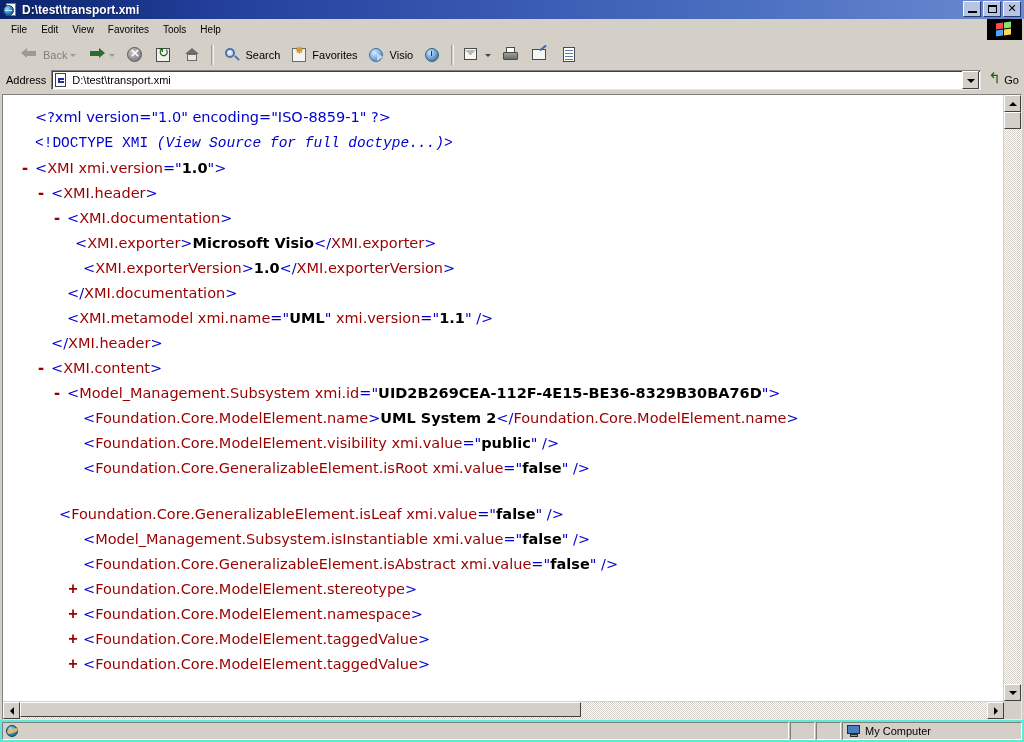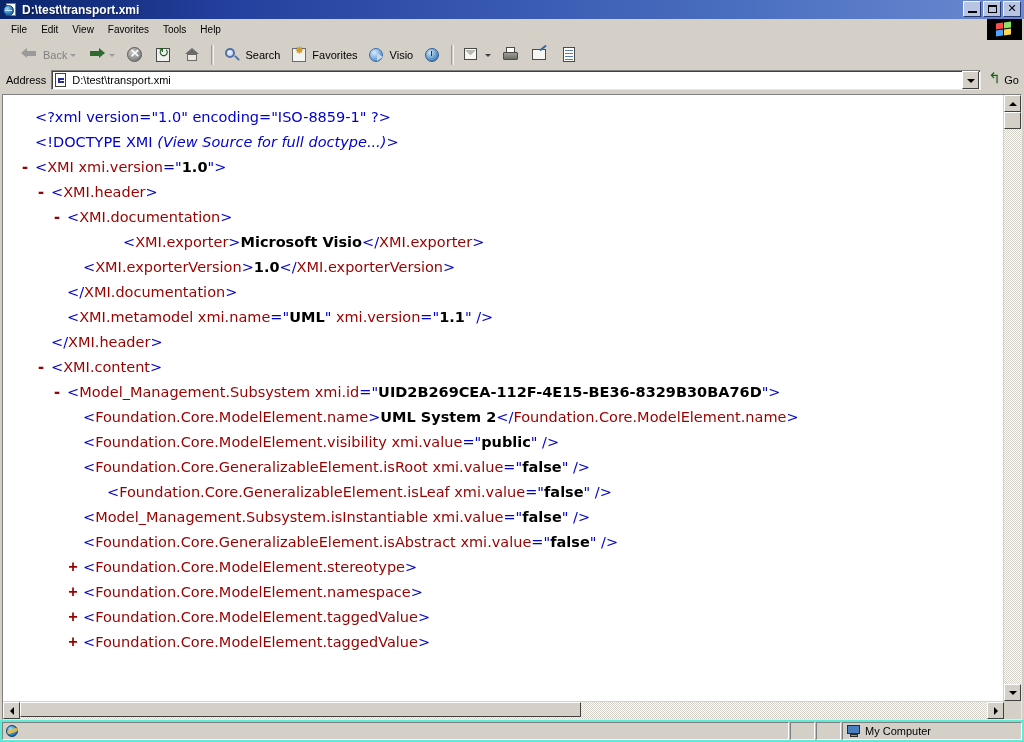--- a/index.html
+++ b/index.html
@@ -425,21 +425,21 @@
     font-size: 15px;
     width: 14px;
     text-align: center;
   }
   .punct  { color: #0000cd; }
   .tag    { color: #990000; }
   .attr   { color: #990000; }
   .aval   { color: #000000; font-weight: bold; }
   .txt    { color: #000000; font-weight: bold; }
   .pi     { color: #0000cd; }
-  .doct   { color: #0000cd; }
+  .doct   { color: #0000cd; font-family: Liberation Mono, monospace; }
 
   
   .vscroll {
     width: 17px;
     background: #d4d0c8;
     flex: 0 0 auto;
     display: flex;
     flex-direction: column;
     border-left: 1px solid #d4d0c8;
   }
@@ -674,31 +674,31 @@
   <div class="doc-outer">
     <div class="doc-frame">
       <div class="doc-row">
         <div class="doc-canvas">
           <div class="xml" id="xml-tree">
               <div class="xline" style="padding-left: 32px;"><span class="pi">&lt;?xml version="1.0" encoding="ISO-8859-1" ?&gt;</span></div>
               <div class="xline" style="padding-left: 32px;"><span class="doct">&lt;!DOCTYPE XMI </span><span class="doct" style="font-style: italic;">(View Source for full doctype...)</span><span class="doct">&gt;</span></div>
               <div class="xline" style="padding-left: 32px;"><span class="twisty" style="left: 15px;">-</span><span class="punct">&lt;</span><span class="tag">XMI</span><span class="attr"> xmi.version</span><span class="punct">="</span><span class="aval">1.0</span><span class="punct">"&gt;</span></div>
               <div class="xline" style="padding-left: 48px;"><span class="twisty" style="left: 31px;">-</span><span class="punct">&lt;</span><span class="tag">XMI.header</span><span class="punct">&gt;</span></div>
               <div class="xline" style="padding-left: 64px;"><span class="twisty" style="left: 47px;">-</span><span class="punct">&lt;</span><span class="tag">XMI.documentation</span><span class="punct">&gt;</span></div>
-              <div class="xline" style="padding-left: 120px;"><span class="punct">&lt;</span><span class="tag">XMI.exporter</span><span class="punct">&gt;</span><span class="txt">Microsoft Visio</span><span class="punct">&lt;/</span><span class="tag">XMI.exporter</span><span class="punct">&gt;</span></div>
+              <div class="xline" style="padding-left: 72px;"><span class="punct">&lt;</span><span class="tag">XMI.exporter</span><span class="punct">&gt;</span><span class="txt">Microsoft Visio</span><span class="punct">&lt;/</span><span class="tag">XMI.exporter</span><span class="punct">&gt;</span></div>
               <div class="xline" style="padding-left: 80px;"><span class="punct">&lt;</span><span class="tag">XMI.exporterVersion</span><span class="punct">&gt;</span><span class="txt">1.0</span><span class="punct">&lt;/</span><span class="tag">XMI.exporterVersion</span><span class="punct">&gt;</span></div>
               <div class="xline" style="padding-left: 64px;"><span class="punct">&lt;/</span><span class="tag">XMI.documentation</span><span class="punct">&gt;</span></div>
               <div class="xline" style="padding-left: 64px;"><span class="punct">&lt;</span><span class="tag">XMI.metamodel</span><span class="attr"> xmi.name</span><span class="punct">="</span><span class="aval">UML</span><span class="punct">"</span><span class="attr"> xmi.version</span><span class="punct">="</span><span class="aval">1.1</span><span class="punct">" /&gt;</span></div>
               <div class="xline" style="padding-left: 48px;"><span class="punct">&lt;/</span><span class="tag">XMI.header</span><span class="punct">&gt;</span></div>
               <div class="xline" style="padding-left: 48px;"><span class="twisty" style="left: 31px;">-</span><span class="punct">&lt;</span><span class="tag">XMI.content</span><span class="punct">&gt;</span></div>
               <div class="xline" style="padding-left: 64px; white-space: normal; text-indent: 0px;"><span class="twisty" style="left: 47px;">-</span><span class="punct">&lt;</span><span class="tag">Model_Management.Subsystem</span><span class="attr"> xmi.id</span><span class="punct">="</span><span class="aval">UID2B269CEA-112F-4E15-BE36-8329B30BA76D</span><span class="punct">"&gt;</span></div>
               <div class="xline" style="padding-left: 80px; white-space: normal; text-indent: 0px;"><span class="punct">&lt;</span><span class="tag">Foundation.Core.ModelElement.name</span><span class="punct">&gt;</span><span class="txt">UML System 2</span><span class="punct">&lt;/</span><span class="tag">Foundation.Core.ModelElement.name</span><span class="punct">&gt;</span></div>
               <div class="xline" style="padding-left: 80px;"><span class="punct">&lt;</span><span class="tag">Foundation.Core.ModelElement.visibility</span><span class="attr"> xmi.value</span><span class="punct">="</span><span class="aval">public</span><span class="punct">" /&gt;</span></div>
               <div class="xline" style="padding-left: 80px;"><span class="punct">&lt;</span><span class="tag">Foundation.Core.GeneralizableElement.isRoot</span><span class="attr"> xmi.value</span><span class="punct">="</span><span class="aval">false</span><span class="punct">" /&gt;</span></div>
-              <div class="xline" style="padding-left: 104px;"><span class="punct">&lt;</span><span class="tag">Foundation.Core.GeneralizableElement.isLeaf</span><span class="attr"> xmi.value</span><span class="punct">="</span><span class="aval">false</span><span class="punct">" /&gt;</span></div>
+              <div class="xline" style="padding-left: 56px; margin-top: 21px;"><span class="punct">&lt;</span><span class="tag">Foundation.Core.GeneralizableElement.isLeaf</span><span class="attr"> xmi.value</span><span class="punct">="</span><span class="aval">false</span><span class="punct">" /&gt;</span></div>
               <div class="xline" style="padding-left: 80px;"><span class="punct">&lt;</span><span class="tag">Model_Management.Subsystem.isInstantiable</span><span class="attr"> xmi.value</span><span class="punct">="</span><span class="aval">false</span><span class="punct">" /&gt;</span></div>
               <div class="xline" style="padding-left: 80px;"><span class="punct">&lt;</span><span class="tag">Foundation.Core.GeneralizableElement.isAbstract</span><span class="attr"> xmi.value</span><span class="punct">="</span><span class="aval">false</span><span class="punct">" /&gt;</span></div>
               <div class="xline" style="padding-left: 80px;"><span class="twisty" style="left: 63px;">+</span><span class="punct">&lt;</span><span class="tag">Foundation.Core.ModelElement.stereotype</span><span class="punct">&gt;</span></div>
               <div class="xline" style="padding-left: 80px;"><span class="twisty" style="left: 63px;">+</span><span class="punct">&lt;</span><span class="tag">Foundation.Core.ModelElement.namespace</span><span class="punct">&gt;</span></div>
               <div class="xline" style="padding-left: 80px;"><span class="twisty" style="left: 63px;">+</span><span class="punct">&lt;</span><span class="tag">Foundation.Core.ModelElement.taggedValue</span><span class="punct">&gt;</span></div>
               <div class="xline" style="padding-left: 80px;"><span class="twisty" style="left: 63px;">+</span><span class="punct">&lt;</span><span class="tag">Foundation.Core.ModelElement.taggedValue</span><span class="punct">&gt;</span></div>
             </div>
         </div>
         <div class="vscroll">
           <div class="sb-btn up"></div>

